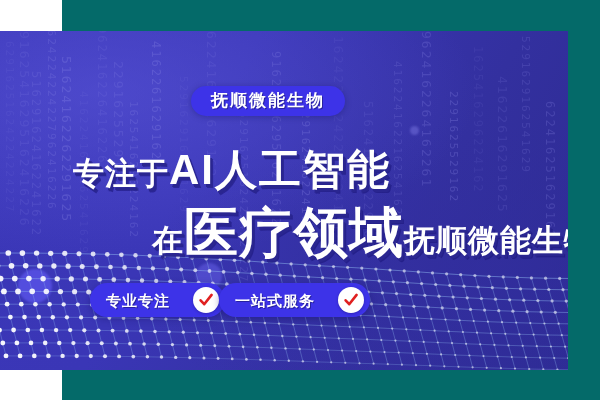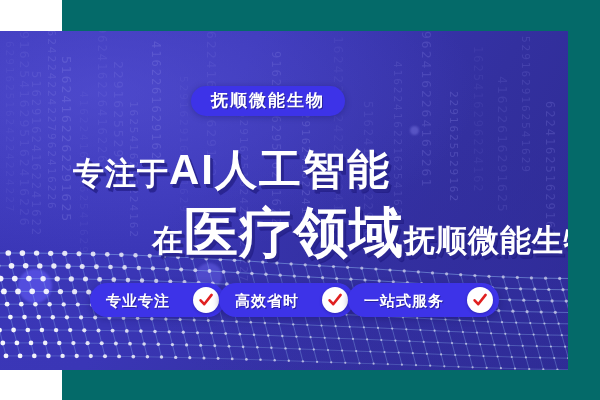--- a/index.html
+++ b/index.html
@@ -581,28 +581,20 @@
     <div class="pills" id="pills">
         <div class="pill">
           <span class="pill-label">专业专注</span>
           <span class="check">
             <svg width="18" height="18" viewBox="0 0 18 18">
               <path d="M3.6 9.3 L7.2 13.2 L14.6 3.9" stroke="#e02020" stroke-width="2.6" fill="none" stroke-linecap="round" stroke-linejoin="round"></path>
             </svg>
           </span>
         </div>
         <div class="pill">
-          <span class="pill-label">高效省时</span>
-          <span class="check">
-            <svg width="18" height="18" viewBox="0 0 18 18">
-              <path d="M3.6 9.3 L7.2 13.2 L14.6 3.9" stroke="#e02020" stroke-width="2.6" fill="none" stroke-linecap="round" stroke-linejoin="round"></path>
-            </svg>
-          </span>
-        </div>
-        <div class="pill">
           <span class="pill-label">一站式服务</span>
           <span class="check">
             <svg width="18" height="18" viewBox="0 0 18 18">
               <path d="M3.6 9.3 L7.2 13.2 L14.6 3.9" stroke="#e02020" stroke-width="2.6" fill="none" stroke-linecap="round" stroke-linejoin="round"></path>
             </svg>
           </span>
         </div>
       </div>
 
   </div>

